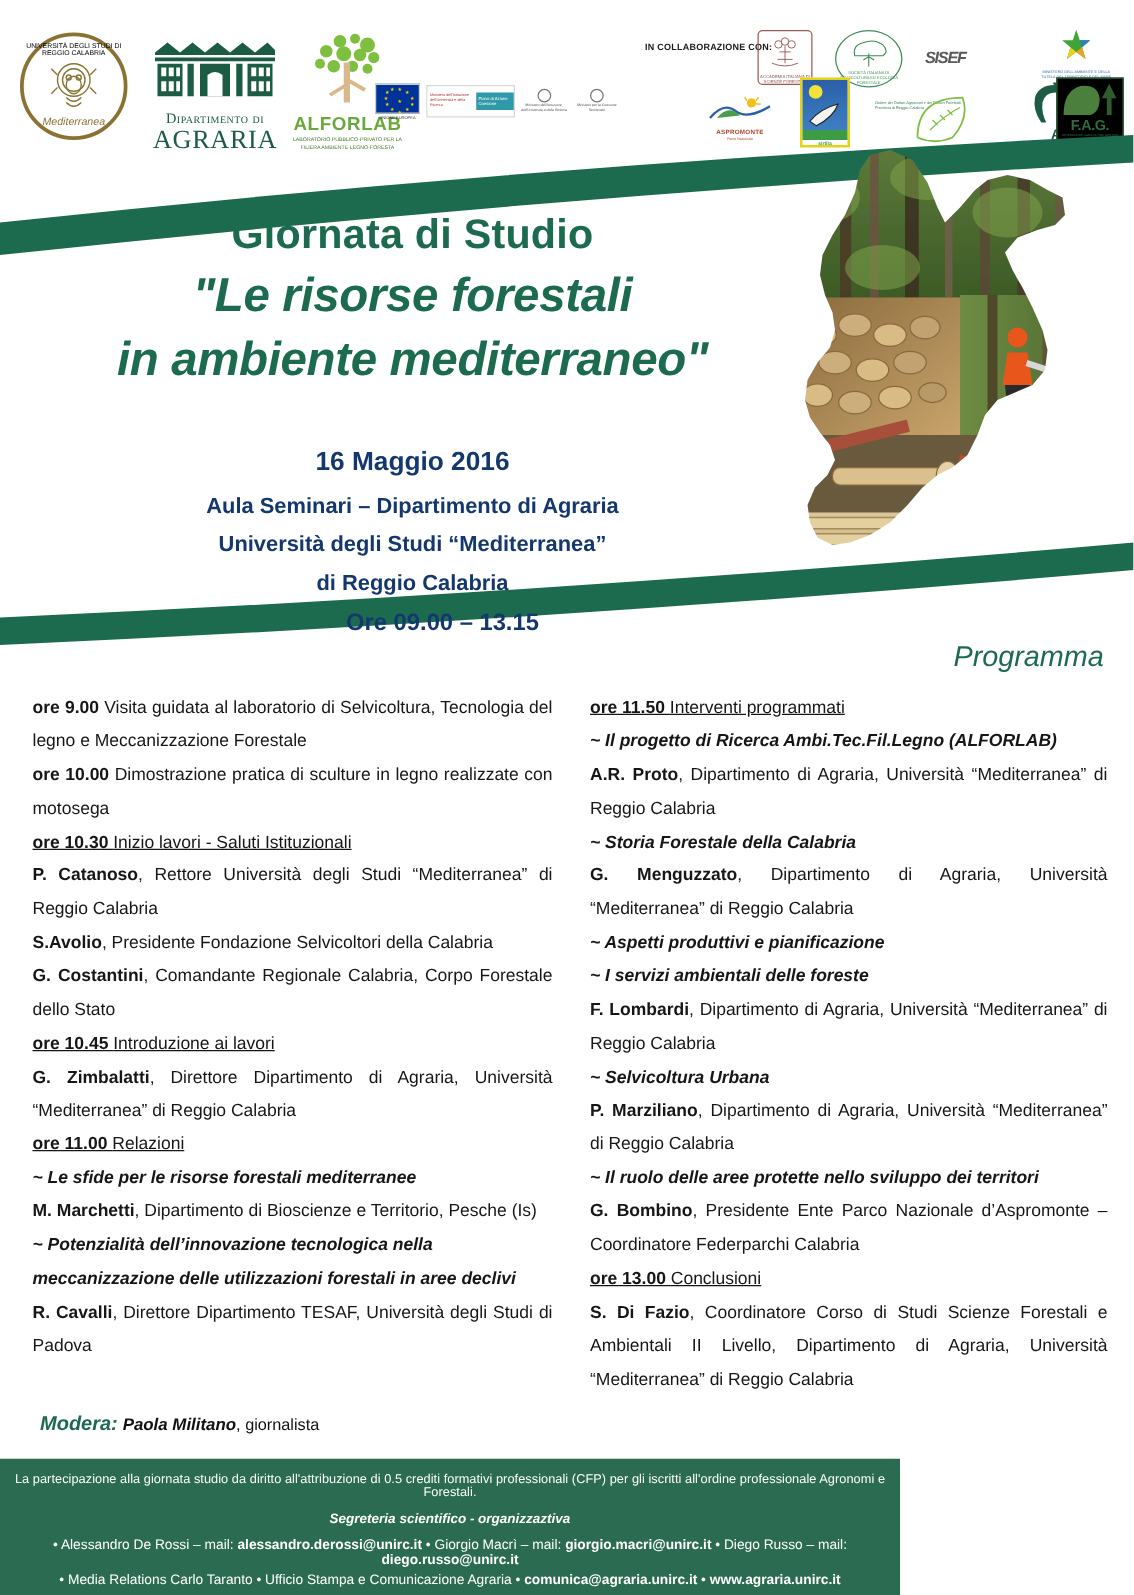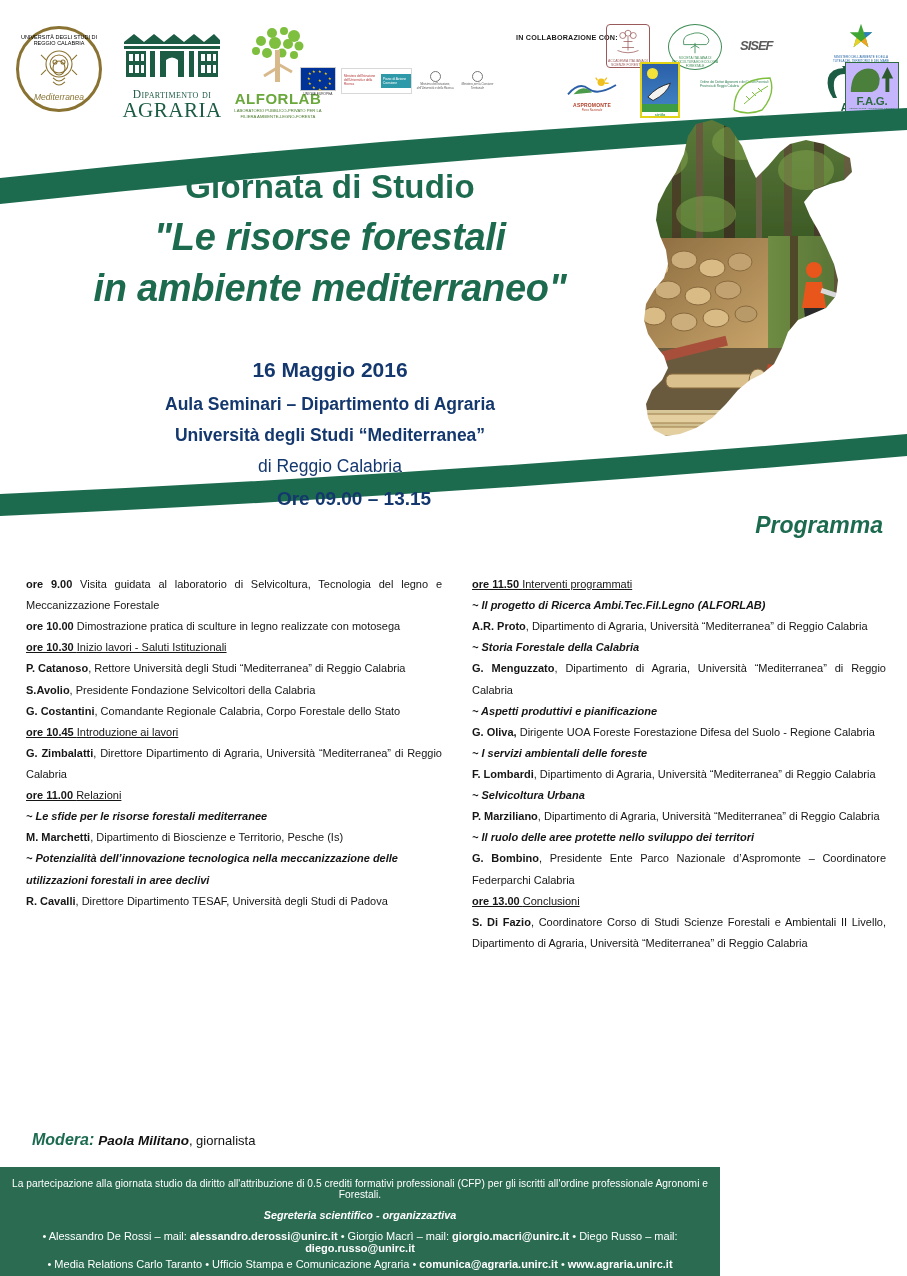--- a/index.html
+++ b/index.html
@@ -83,53 +83,53 @@
   .sirtila .sky { height: 40px; background: linear-gradient(#2b5fa8, #3e7fc0); position: relative; }
   .sirtila .sun { position: absolute; width: 11px; height: 11px; border-radius: 50%; background: #f2e23a; left: 5px; top: 4px; }
   .sirtila .grd { height: 8px; background: #3e9b46; }
   .sirtila .nm { font-size: 4px; color: #3e9b46; font-weight: bold; text-align: center; }
   .ordine { left: 700px; top: 72px; width: 76px; height: 48px; }
   .ordine .txt { font-size: 3.1px; color: #2e7d52; line-height: 1.4; padding-top: 8px; }
   .ares { left: 808px; top: 66px; width: 56px; height: 54px; text-align: right; }
   .ares .helm { width: 40px; height: 34px; margin: 0 auto; }
   .ares .nm { font-size: 11px; font-weight: bold; color: #1c5b44; letter-spacing: -.3px; margin-top: -3px; }
   .ares .sub { font-size: 3.4px; color: #6aa83c; }
-  .fag { left: 845px; top: 62px; width: 54px; height: 56px; border: 1.5px solid #2e6b3e; background: #c4b5fd; text-align: center; }
+  .fag { left: 845px; top: 62px; width: 54px; height: 56px; border: 1.5px solid #2e6b3e; background: #000000; text-align: center; }
   .fag .art { height: 32px; position: relative; }
   .fag .nm { font-size: 11.5px; font-weight: bold; color: #2e6b3e; letter-spacing: -.3px; }
   .fag .sub { font-size: 2.4px; color: #2e6b3e; }
 
   
   .swoosh { position: absolute; pointer-events: none; }
 
   
   .calabria { position: absolute; left: 638px; top: 118px; width: 262px; height: 380px; }
 
   
   .titleblock { position: absolute; left: 0; top: 168px; width: 660px; text-align: center; }
   .t-line1 { font-size: 33px; font-weight: bold; color: #1c6b4f; letter-spacing: .2px; }
   .t-line2 { font-size: 38px; font-weight: bold; font-style: italic; color: #1c6b4f; margin-top: 10px; letter-spacing: -.3px; }
   .t-line3 { font-size: 38px; font-weight: bold; font-style: italic; color: #1c6b4f; margin-top: 8px; letter-spacing: -.3px; }
 
   .venue { position: absolute; left: 0; top: 358px; width: 660px; text-align: center; color: #14386e; }
   .v-date { font-size: 21px; font-weight: bold; }
   .v-l1 { font-size: 17.5px; font-weight: bold; margin-top: 12px; }
   .v-l2 { font-size: 17.5px; font-weight: bold; margin-top: 10px; }
-  .v-l3 { font-size: 17.5px; font-weight: normal; margin-top: 10px; }
+  .v-l3 { font-size: 17.5px; font-weight: bold; margin-top: 10px; }
   .v-time { font-size: 19px; font-weight: bold; margin-top: 11px; margin-left: 48px; }
 
   
   .programma {
     position: absolute; right: 24px; top: 512px;
-    font-size: 23px; font-weight: bold; font-style: italic; color: #1c6b4f;
+    font-size: 23px; font-weight: normal; font-style: italic; color: #1c6b4f;
   }
 
   
   .cols { position: absolute; left: 0; top: 552px; width: 907px; height: 600px; }
-  .col { position: absolute; top: 0; font-size: 11px; color: #161616; line-height: 1.92; margin-top: 22px; }
+  .col { position: absolute; top: 0; font-size: 14px; color: #161616; line-height: 1.92; }
   .col-left { left: 26px; width: 416px; }
   .col-right { left: 472px; width: 414px; }
   .col p { text-align: justify; margin: 0; }
   .col p.nj { text-align: left; }
   .hdr { font-weight: bold; }
   .u { text-decoration: underline; }
   .ital { font-style: italic; font-weight: bold; }
   .nm { font-weight: bold; }
 
   
@@ -507,21 +507,20 @@
         <p class="nj"><span class="ital">~ Potenzialità dell’innovazione tecnologica nella meccanizzazione delle utilizzazioni forestali in aree declivi</span></p>
         <p><span class="nm">R. Cavalli</span><span>, Direttore Dipartimento TESAF, Università degli Studi di Padova</span></p>
       </div>
     <div class="col col-right" id="col-right">
         <p class="nj"><span class="u"><span class="hdr">ore 11.50 </span><span>Interventi programmati</span></span></p>
         <p class="nj"><span class="ital">~ Il progetto di Ricerca Ambi.Tec.Fil.Legno (ALFORLAB)</span></p>
         <p><span class="nm">A.R. Proto</span><span>, Dipartimento di Agraria, Università “Mediterranea” di Reggio Calabria</span></p>
         <p class="nj"><span class="ital">~ Storia Forestale della Calabria</span></p>
         <p><span class="nm">G. Menguzzato</span><span>, Dipartimento di Agraria, Università “Mediterranea” di Reggio Calabria</span></p>
         <p class="nj"><span class="ital">~ Aspetti produttivi e pianificazione</span></p>
-        <p><span class="nm">G. Oliva,</span><span> Dirigente UOA Foreste Forestazione Difesa del Suolo - Regione Calabria</span></p>
         <p class="nj"><span class="ital">~ I servizi ambientali delle foreste</span></p>
         <p><span class="nm">F. Lombardi</span><span>, Dipartimento di Agraria, Università “Mediterranea” di Reggio Calabria</span></p>
         <p class="nj"><span class="ital">~ Selvicoltura Urbana</span></p>
         <p><span class="nm">P. Marziliano</span><span>, Dipartimento di Agraria, Università “Mediterranea” di Reggio Calabria</span></p>
         <p class="nj"><span class="ital">~ Il ruolo delle aree protette nello sviluppo dei territori</span></p>
         <p><span class="nm">G. Bombino</span><span>, Presidente Ente Parco Nazionale d’Aspromonte – Coordinatore Federparchi Calabria</span></p>
         <p class="nj"><span class="u"><span class="hdr">ore 13.00 </span><span>Conclusioni</span></span></p>
         <p><span class="nm">S. Di Fazio</span><span>, Coordinatore Corso di Studi Scienze Forestali e Ambientali II Livello, Dipartimento di Agraria, Università “Mediterranea” di Reggio Calabria</span></p>
       </div>
   </div>

